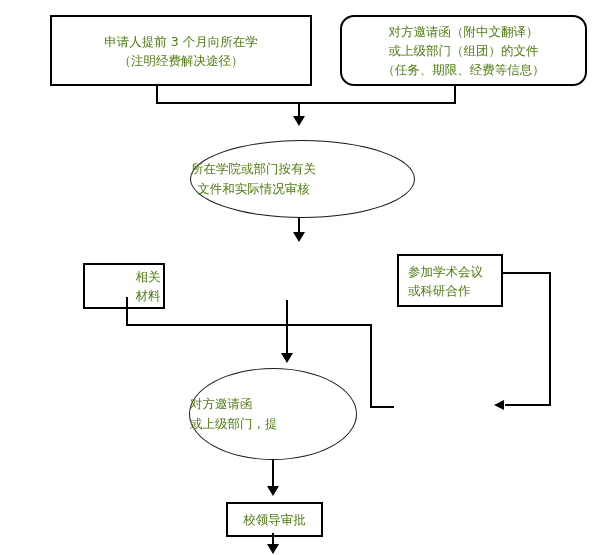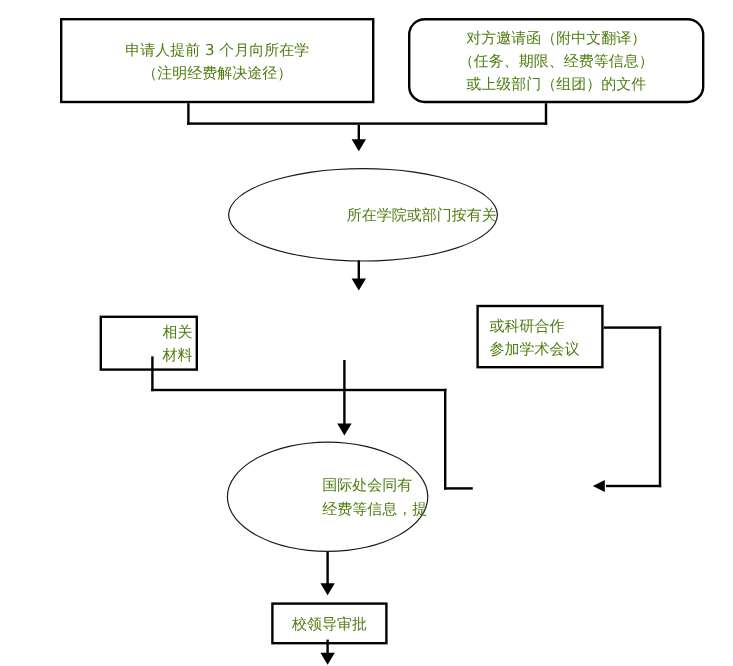--- a/index.html
+++ b/index.html
@@ -26,21 +26,21 @@
   }
   .box.left-text { justify-content: flex-start; text-align: left; padding-left: 9px; }
   .ellipse {
     position: absolute;
     box-sizing: border-box;
     border: 1.5px solid #1a1a1a;
     border-radius: 50%;
     background: #ffffff;
     display: flex;
     align-items: center;
-    justify-content: flex-end;
+    justify-content: flex-start;
     text-align: center;
     font-size: 12.5px;
     line-height: 20px;
   }
   .ellipse .inner-left { text-align: left; }
   .ln { display: block; }
   .hline, .vline { position: absolute; background: #000000; }
   .arrow-down {
     position: absolute; width: 0; height: 0;
     border-left: 6px solid transparent;
@@ -62,72 +62,73 @@
   <div class="box" style="left:50px; top:15px; width:262px; height:71px;">
     <div>
       <span class="ln">申请人提前 3 个月向所在学</span>
       <span class="ln">（注明经费解决途径）</span>
     </div>
   </div>
 
   <div class="box" style="left:340px; top:15px; width:247px; height:71px;border-radius:14px;">
     <div>
       <span class="ln">对方邀请函（附中文翻译）</span>
+      <span class="ln">或上级部门（组团）的文件</span>
       <span class="ln">（任务、期限、经费等信息）</span>
-      <span class="ln">或上级部门（组团）的文件</span>
     </div>
   </div>
 
   <div class="vline" style="left:156px; top:86px; width:2px; height:18px;"></div>
   <div class="vline" style="left:454px; top:86px; width:2px; height:18px;"></div>
   <div class="hline" style="left:156px; top:102px; width:300px; height:2px;"></div>
   <div class="vline" style="left:298px; top:104px; width:2px; height:13px;"></div>
   <div class="arrow-down" style="left:293px; top:116px;"></div>
 
   <div class="ellipse" style="left:190px; top:140px; width:225px; height:78px;">
     <div>
       <span class="ln">所在学院或部门按有关</span>
+      <span class="ln">文件和实际情况审核</span>
     </div>
   </div>
 
   <div class="vline" style="left:298px; top:217px; width:2px; height:17px;"></div>
   <div class="arrow-down" style="left:293px; top:232px;"></div>
 
   <div class="box" style="left:83px; top:263px; width:82px; height:46px;padding-left:48px;">
     <div>
       <span class="ln">相关材料</span>
     </div>
   </div>
 
 
   <div class="box left-text" style="left:397px; top:254px; width:106px; height:53px;">
     <div>
+      <span class="ln">参加学术会议</span>
       <span class="ln">或科研合作</span>
-      <span class="ln">参加学术会议</span>
     </div>
   </div>
 
   <div class="vline" style="left:286px; top:300px; width:2px; height:26px;"></div>
   <div class="vline" style="left:126px; top:297px; width:2px; height:29px;"></div>
   <div class="hline" style="left:126px; top:324px; width:246px; height:2px;"></div>
   <div class="vline" style="left:370px; top:324px; width:2px; height:84px;"></div>
   <div class="hline" style="left:370px; top:406px; width:24px; height:2px;"></div>
   <div class="vline" style="left:286px; top:326px; width:2px; height:29px;"></div>
   <div class="arrow-down" style="left:281px; top:353px;"></div>
 
   <div class="hline" style="left:503px; top:272px; width:48px; height:2px;"></div>
   <div class="vline" style="left:549px; top:272px; width:2px; height:134px;"></div>
   <div class="hline" style="left:505px; top:404px; width:46px; height:2px;"></div>
   <div class="arrow-left" style="left:494px; top:400px;"></div>
 
 
   <div class="ellipse" style="left:189px; top:368px; width:168px; height:92px;">
     <div class="inner-left">
-      <span class="ln">国际处会同有</span>
-      <span class="ln">经费等信息，提</span>
+      <span class="ln">对方邀请函</span>
+      <span class="ln">或上级部门，提</span>
     </div>
   </div>
 
   <div class="vline" style="left:272px; top:460px; width:2px; height:28px;"></div>
   <div class="arrow-down" style="left:267px; top:486px;"></div>
 
   <div class="box" style="left:226px; top:502px; width:97px; height:35px;">
     <div>
       <span class="ln">校领导审批</span>
     </div>

